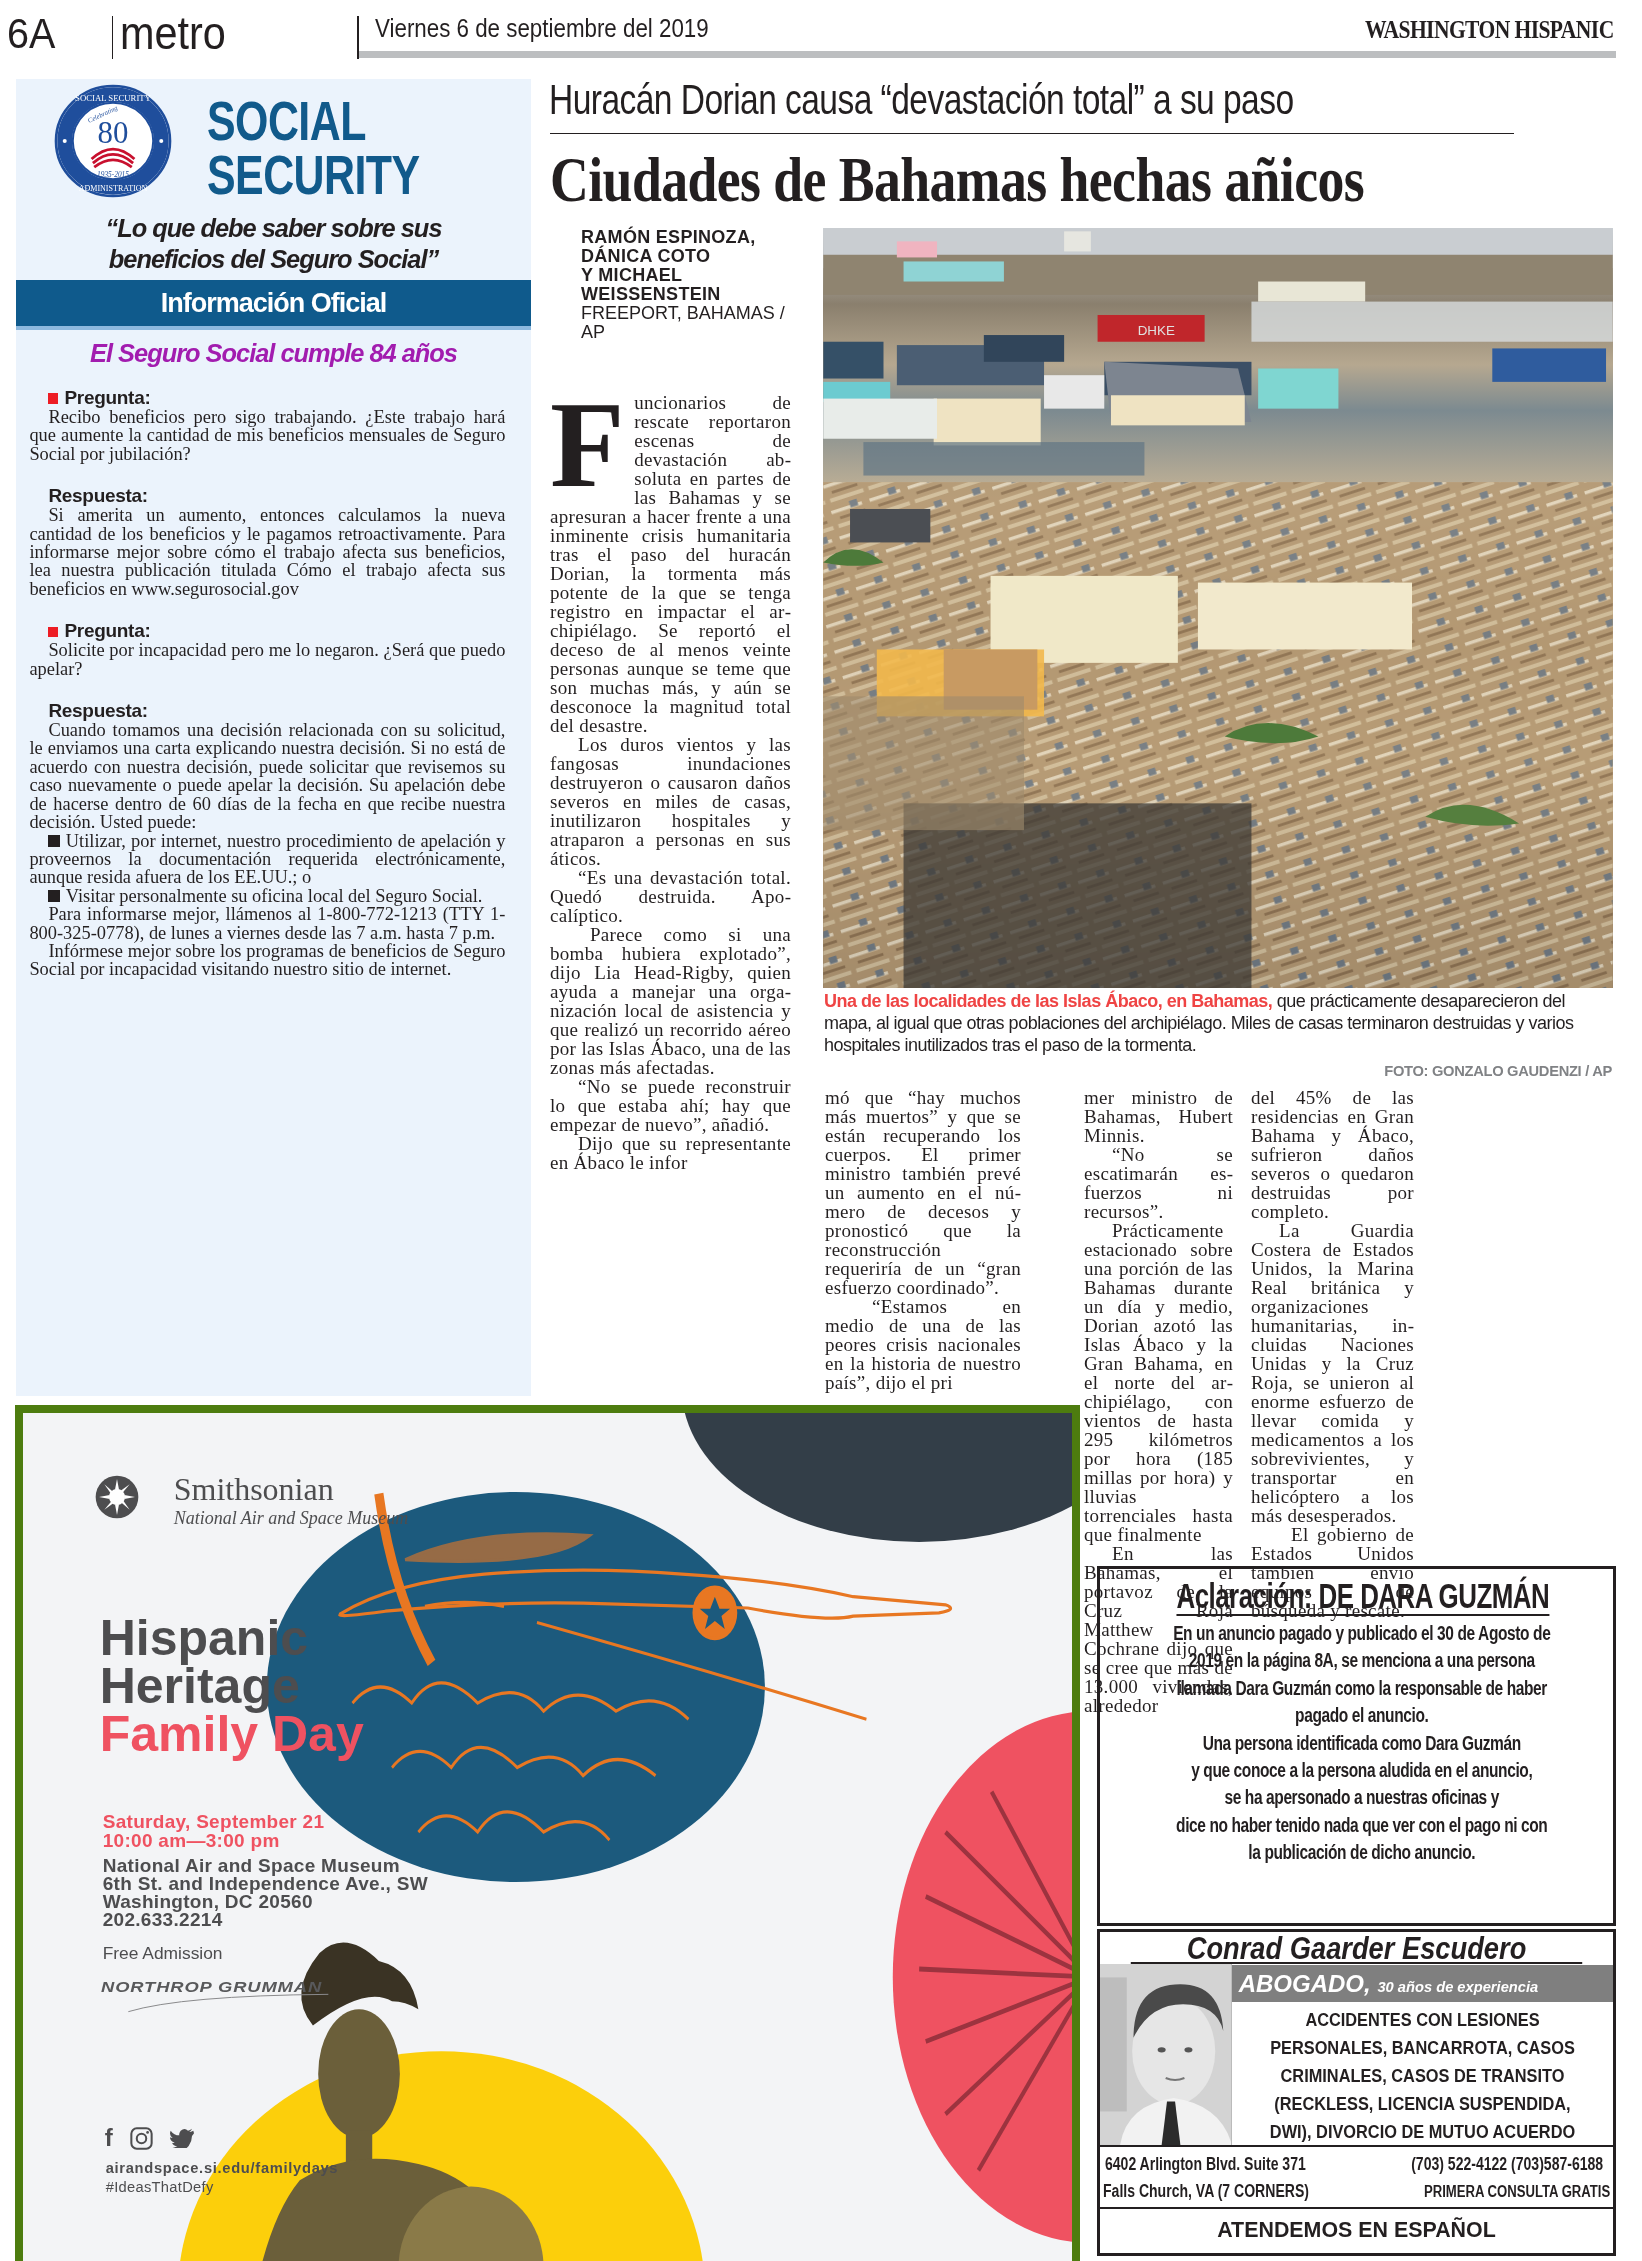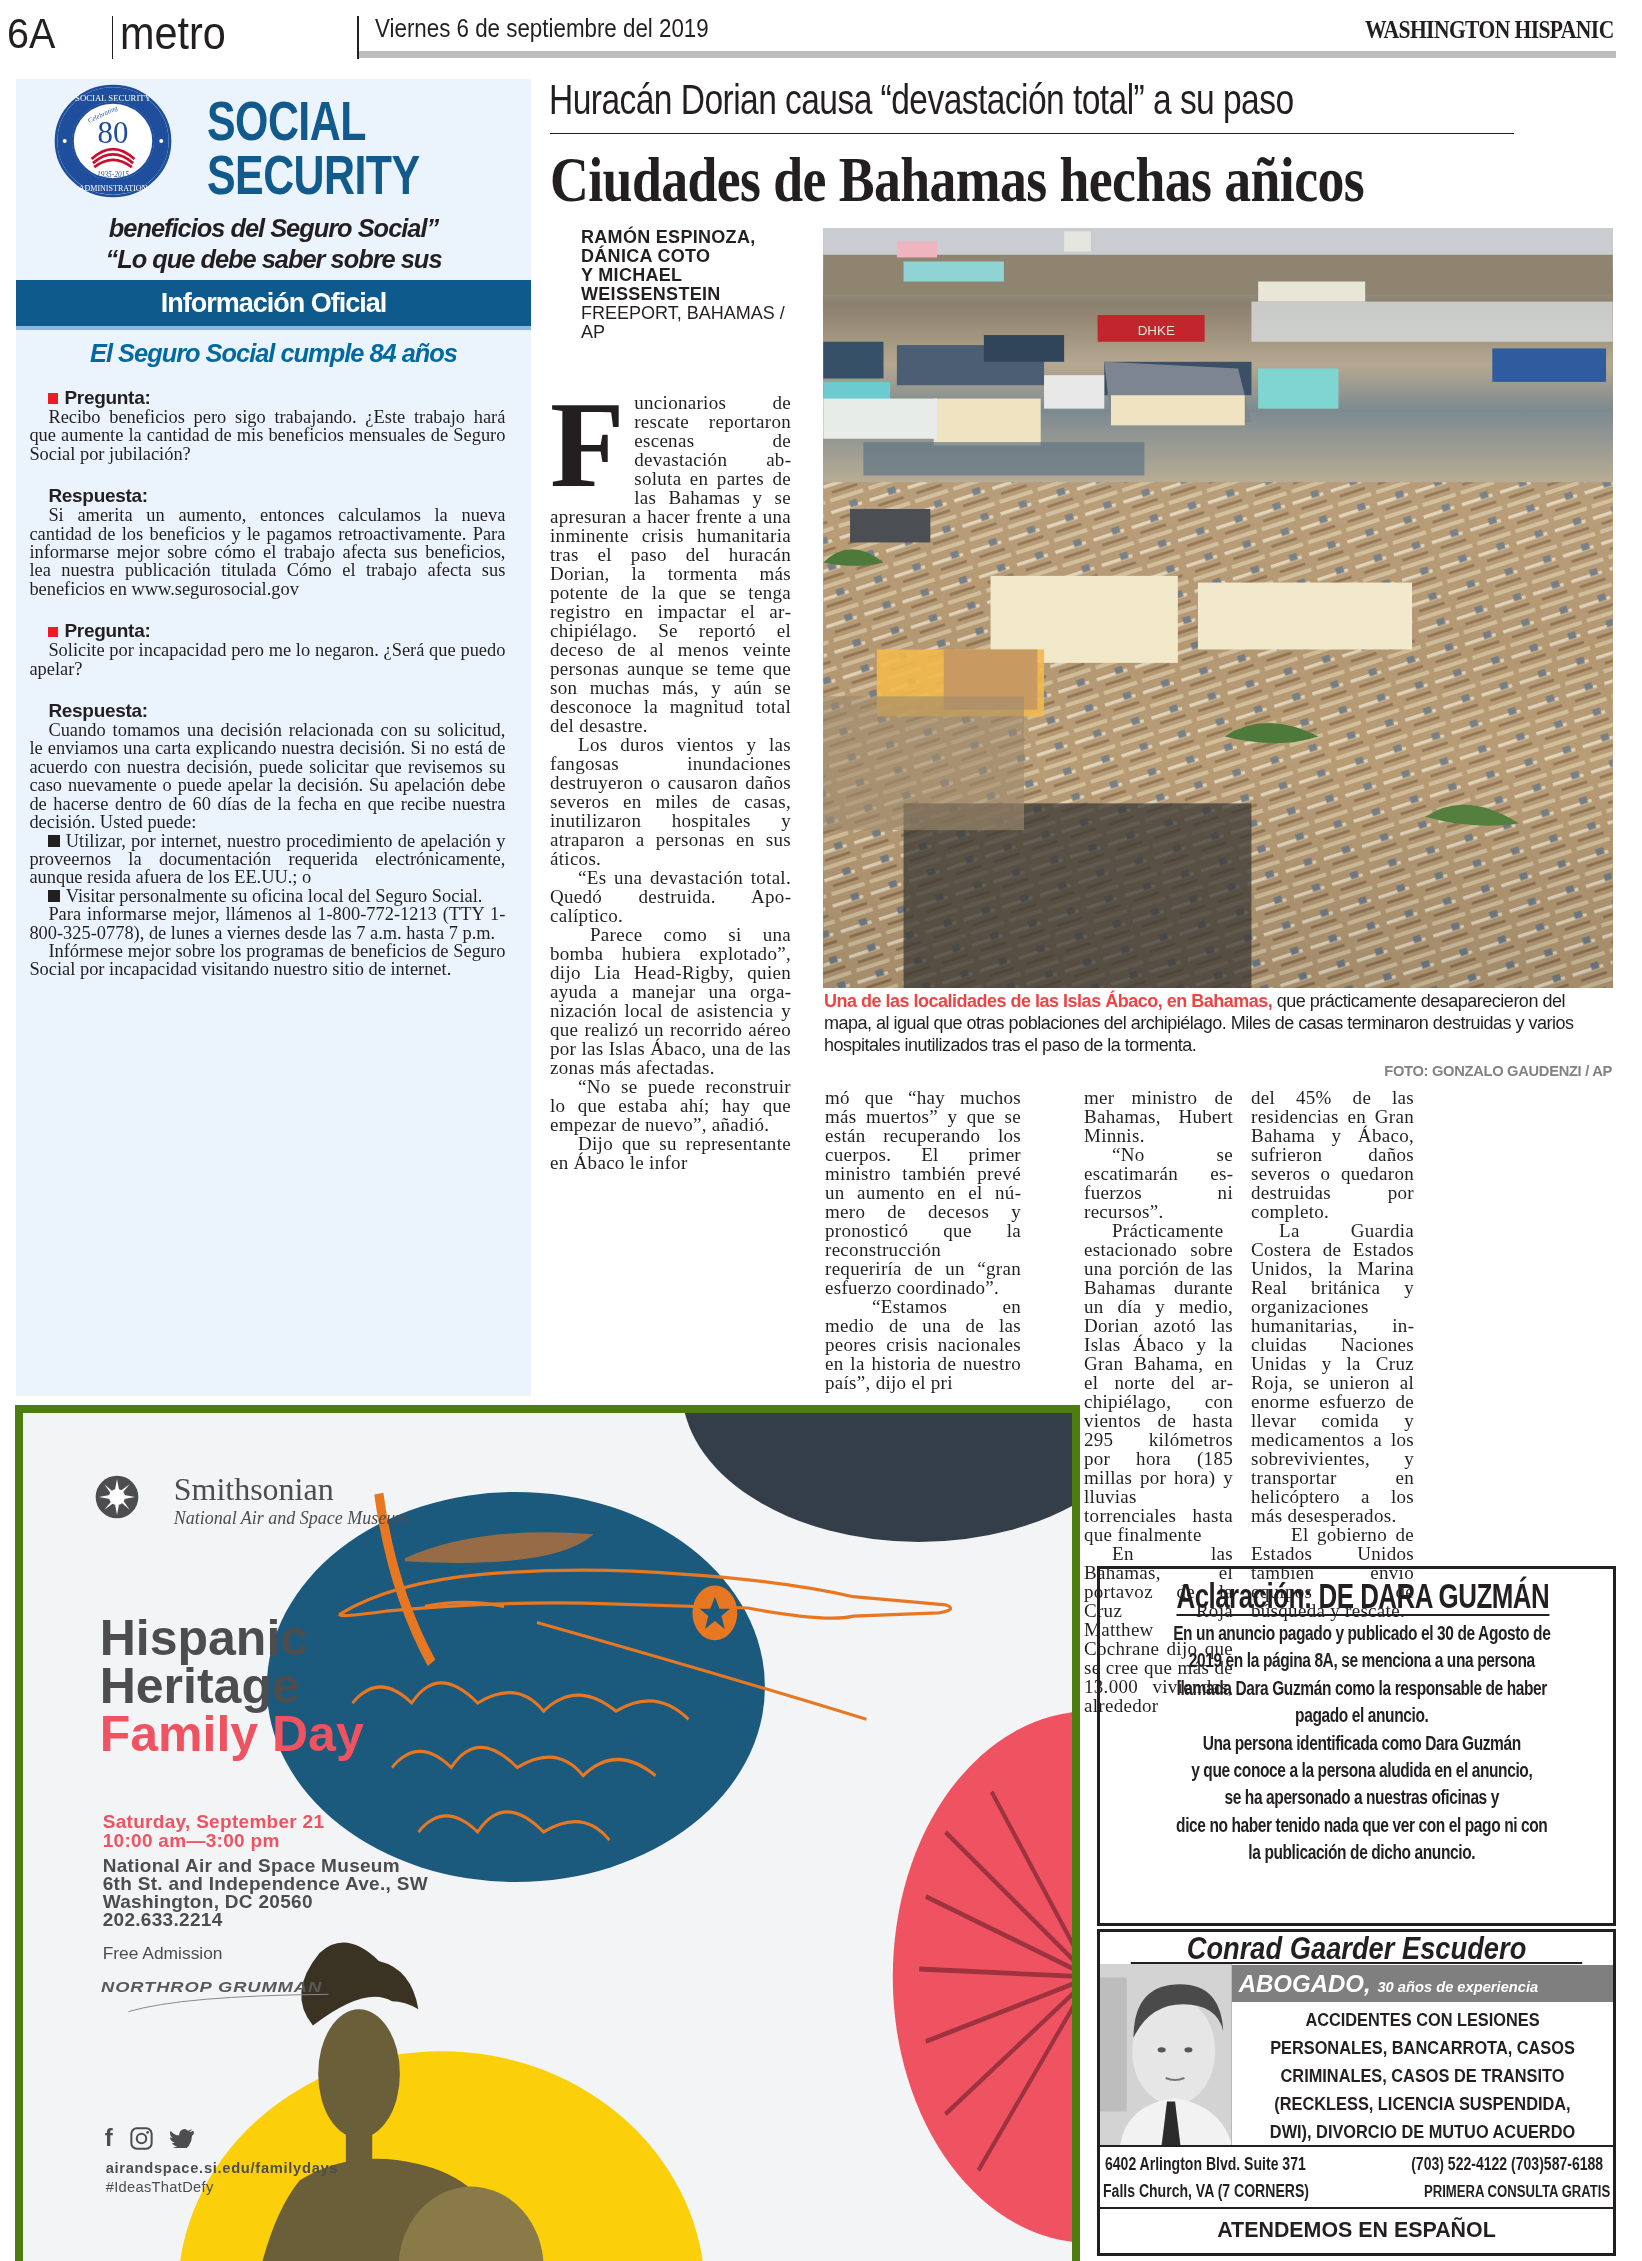--- a/index.html
+++ b/index.html
@@ -15,21 +15,21 @@
   .hdr-brand{position:absolute;right:28px;top:13.4px;font-family:"Liberation Serif",serif;font-weight:bold;font-size:25.4px;line-height:32px;letter-spacing:-0.7px;color:#231f20;transform:scaleX(0.85);transform-origin:right top;}
   .hdr-rule{position:absolute;left:359px;top:51px;width:1257px;height:6.7px;background:#bcbec0;}
 
   
   .ss-box{position:absolute;left:16px;top:79px;width:515px;height:1317px;background:#ebf3fc;}
   .ss-seal{position:absolute;left:54px;top:84px;width:118px;height:114px;}
   .ss-title{position:absolute;left:207px;top:94px;font-family:"Liberation Sans",sans-serif;font-weight:bold;font-size:55px;line-height:54px;color:#115a8b;transform:scaleX(0.78);transform-origin:left top;letter-spacing:-0.7px;}
   .ss-quote{position:absolute;left:16px;top:213px;width:515px;text-align:center;font-family:"Liberation Sans",sans-serif;font-weight:bold;font-style:italic;font-size:25.4px;line-height:31px;color:#231f20;letter-spacing:-1px;}
   .ss-band{position:absolute;left:16px;top:280px;width:515px;height:50px;background:#0f5a8c;border-bottom:4px solid #8cb8de;}
   .ss-band span{display:block;text-align:center;color:#ffffff;font-family:"Liberation Sans",sans-serif;font-weight:bold;font-size:27px;line-height:47px;letter-spacing:-1px;}
-  .ss-sub{position:absolute;left:16px;top:335px;width:515px;text-align:center;font-family:"Liberation Sans",sans-serif;font-weight:bold;font-style:italic;font-size:25.4px;line-height:37px;letter-spacing:-1px;color:#0369a1;}
+  .ss-sub{position:absolute;left:16px;top:335px;width:515px;text-align:center;font-family:"Liberation Sans",sans-serif;font-weight:bold;font-style:italic;font-size:25.4px;line-height:37px;letter-spacing:-1px;color:#a21caf;}
   .ss-body{position:absolute;left:29.4px;top:388px;width:476px;font-family:"Liberation Serif",serif;font-size:18.4px;line-height:18.4px;color:#231f20;text-align:justify;hyphens:manual;}
   .ss-body .lbl{font-family:"Liberation Sans",sans-serif;font-weight:bold;font-size:19px;line-height:20px;padding-left:19px;display:block;letter-spacing:-0.3px;}
   .ss-body .lbl .sq{display:inline-block;width:9.4px;height:10.7px;background:#ed1c24;margin-right:6.7px;vertical-align:0;}
   .ss-body p{text-indent:19px;}
   .ss-body .gap{height:23px;}
   .ss-body .bul{display:inline-block;width:12px;height:12px;background:#231f20;margin-right:5.4px;vertical-align:-0.7px;}
 
   
   .kicker{position:absolute;left:549px;top:72px;font-family:"Liberation Sans",sans-serif;font-size:43px;line-height:54px;color:#231f20;transform:scaleX(0.78);transform-origin:left top;white-space:nowrap;letter-spacing:-0.7px;}
   .kicker-rule{position:absolute;left:550px;top:133px;width:964px;height:1.3px;background:#231f20;}
@@ -119,22 +119,22 @@
   <text x="88" y="26" text-anchor="middle" font-family="Liberation Serif, serif" font-size="13" fill="#ffffff">SOCIAL SECURITY</text>
   <text x="88" y="160" text-anchor="middle" font-family="Liberation Serif, serif" font-size="12" fill="#ffffff">ADMINISTRATION</text>
 </svg>
 
 <div class="ss-title">
   <div>SOCIAL</div>
   <div>SECURITY</div>
 </div>
 
 <div class="ss-quote">
+  <div>“Lo que debe saber sobre sus</div>
   <div>beneficios del Seguro Social”</div>
-  <div>“Lo que debe saber sobre sus</div>
 </div>
 
 <div class="ss-band">
   <span>Información Oficial</span>
 </div>
 
 <div class="ss-sub">El Seguro Social cumple 84 años</div>
 
 <div class="ss-body">
 

